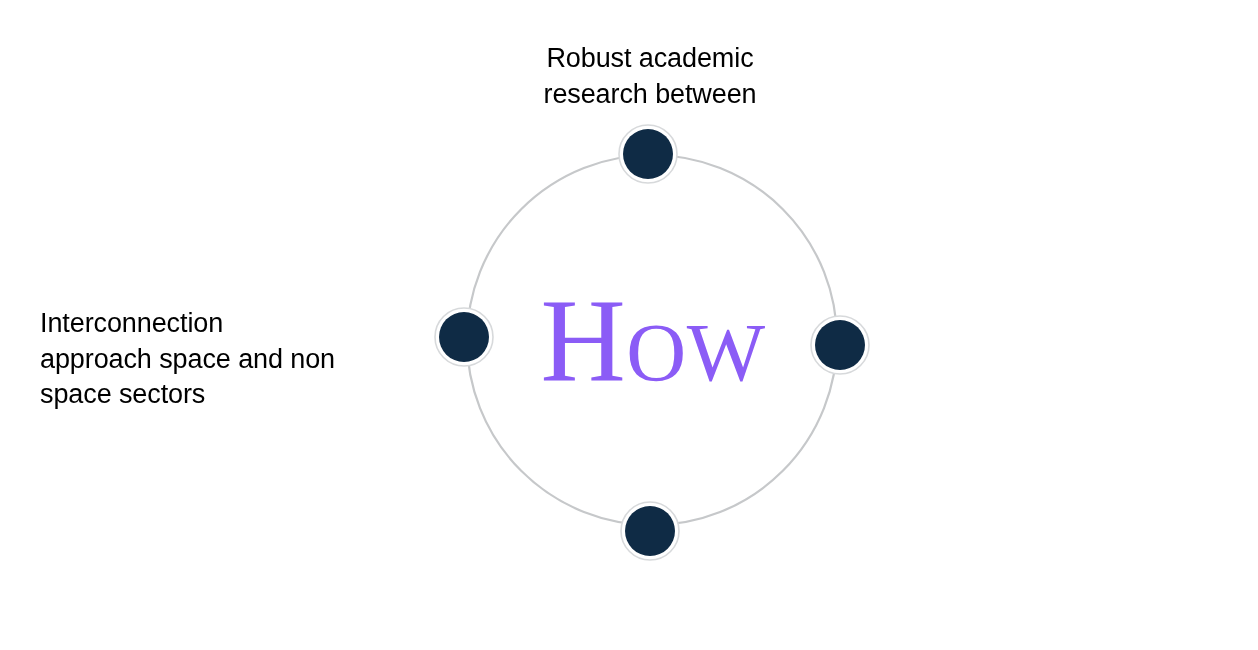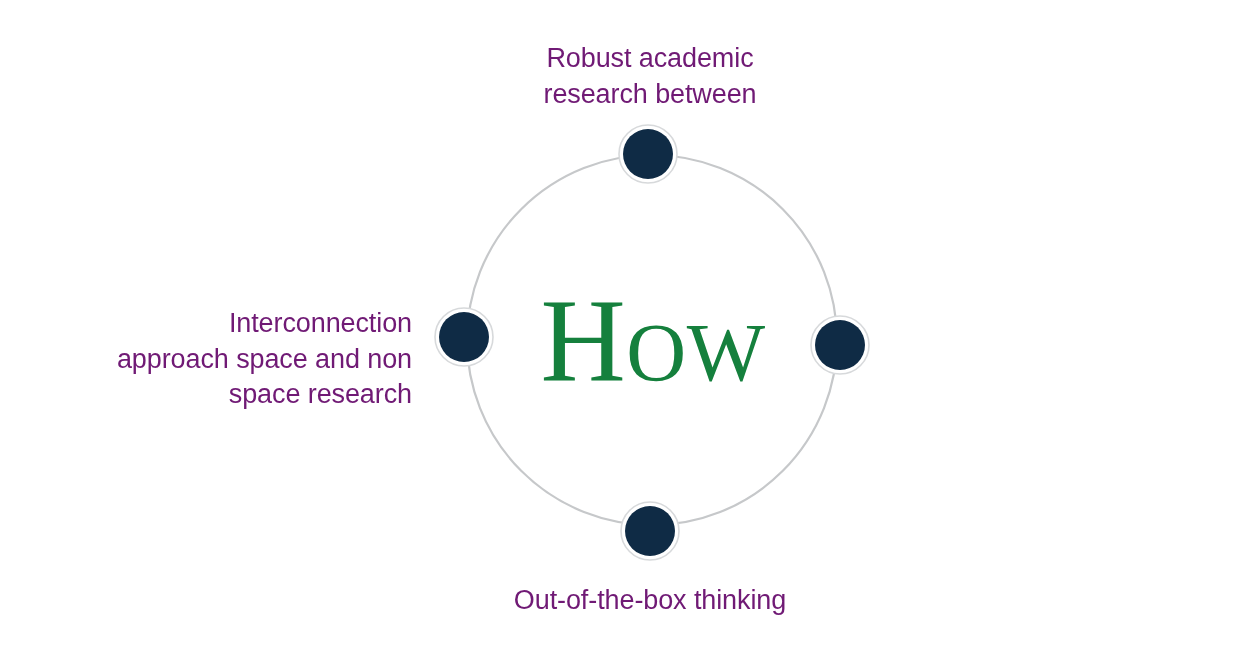--- a/index.html
+++ b/index.html
@@ -30,46 +30,45 @@
     position: absolute;
     left: 438px;
     top: 282px;
     width: 430px;
     text-align: center;
     font-family: "Liberation Serif", serif;
     font-variant: small-caps;
     font-size: 118px;
     line-height: 1.0;
     letter-spacing: 0.5px;
-    color: #15803d;
+    color: #8b5cf6;
     white-space: nowrap;
   }
 
   
   .label {
     position: absolute;
-    color: #701a75;
+    color: #000000;
     font-size: 27px;
     line-height: 1.32;
     font-weight: 400;
     letter-spacing: -0.1px;
   }
 
   .label-top {
     left: 420px;
     top: 41px;
     width: 460px;
     text-align: center;
   }
 
   .label-left {
     left: 40px;
     top: 306px;
     width: 372px;
-    text-align: right;
   }
 
   .label-right {
     left: 884px;
     top: 306px;
     width: 330px;
     text-align: left;
   }
 
   .label-bottom {
@@ -114,23 +113,20 @@
   <div class="center-word">How</div>
 
   <div class="label label-top">
     <span class="line">Robust academic</span>
     <span class="line">research between</span>
   </div>
 
   <div class="label label-right">
   </div>
 
-  <div class="label label-bottom">
-    <span class="line">Out-of-the-box thinking</span>
-  </div>
 
   <div class="label label-left">
     <span class="line">Interconnection</span>
     <span class="line">approach space and non</span>
-    <span class="line">space research</span>
+    <span class="line">space sectors</span>
   </div>
 
 </div>
 
 </body></html>

